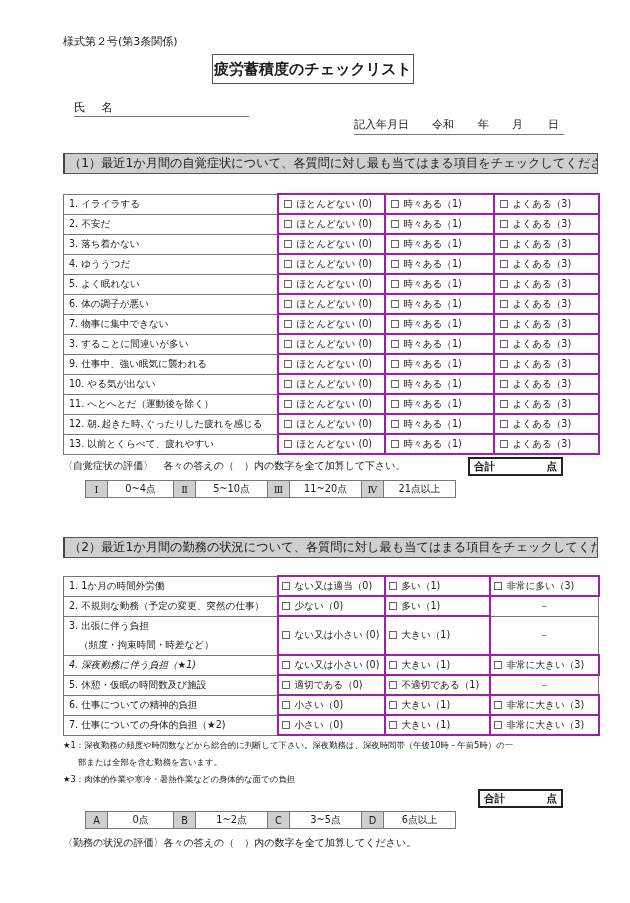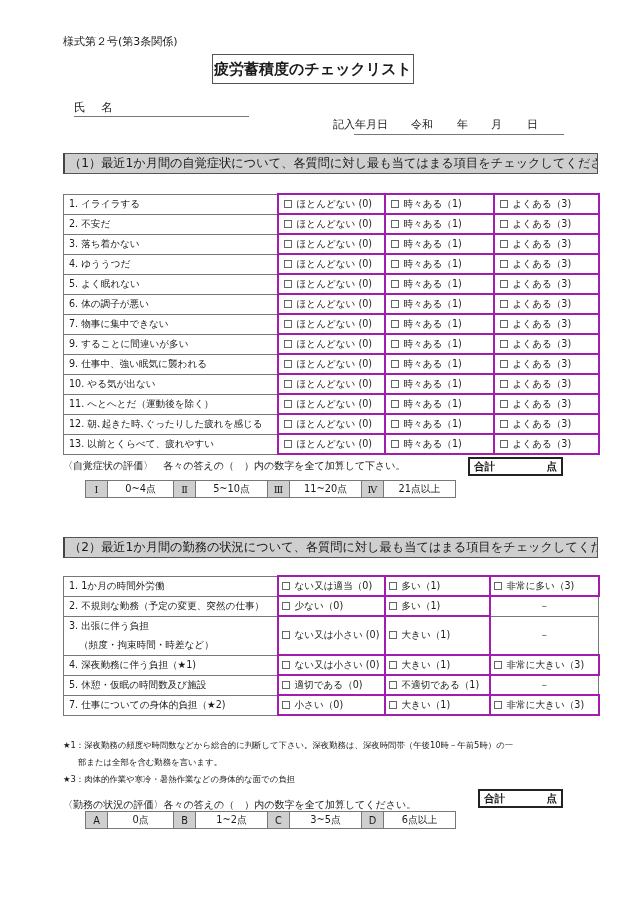--- a/index.html
+++ b/index.html
@@ -5,21 +5,21 @@
   html, body { margin:0; padding:0; background:#ffffff; }
   body { width:630px; height:903px; position:relative; overflow:hidden;
          font-family:"DejaVu Sans", "Liberation Sans", sans-serif; color:#1a1a1a; }
   .abs { position:absolute; }
   .form-no { left:63px; top:34px; font-size:11px; }
   .title-box { left:212px; top:54px; width:202px; height:30px; border:1px solid #555;
                box-sizing:border-box; font-size:15px; font-weight:bold; text-align:center;
                line-height:28px; letter-spacing:0px; }
   .name-label { left:74px; top:100px; font-size:11.5px; letter-spacing:6px; }
   .name-line { left:74px; top:116px; width:175px; height:0; border-top:1px solid #777; }
-  .date-row { left:333px; top:117px; width:210px; font-size:11px; display:flex; }
+  .date-row { left:354px; top:117px; width:210px; font-size:11px; display:flex; }
   .date-row span { display:inline-block; }
   .date-line { left:354px; top:134px; width:210px; border-top:1px solid #777; }
 
   .sec-head { left:63px; width:535px; height:21px; background:#cfcfcf; border:1px solid #555;
               border-left:2px solid #444; box-sizing:border-box; font-size:12.2px; line-height:19px;
               padding-left:4px; white-space:nowrap; overflow:hidden; }
 
   table.q { position:absolute; left:63px; border-collapse:collapse; table-layout:fixed; font-size:9.6px; }
   table.q td { border:1px solid #777; padding:0 0 0 5px; height:18px; white-space:nowrap; overflow:hidden; }
   table.q td.opt { border:2px solid #a21caf; padding-left:5px; }
@@ -100,21 +100,21 @@
         <td class="opt"><span class="cb"></span><span>時々ある（1)</span></td>
         <td class="opt"><span class="cb"></span><span>よくある（3)</span></td>
       </tr>
       <tr>
         <td style="height: 17.7px; margin-top: 8px;">7. 物事に集中できない</td>
         <td class="opt"><span class="cb"></span><span>ほとんどない (0)</span></td>
         <td class="opt"><span class="cb"></span><span>時々ある（1)</span></td>
         <td class="opt"><span class="cb"></span><span>よくある（3)</span></td>
       </tr>
       <tr>
-        <td style="height: 17.7px;">9. することに間違いが多い</td>
+        <td style="height: 17.7px;">3. することに間違いが多い</td>
         <td class="opt"><span class="cb"></span><span>ほとんどない (0)</span></td>
         <td class="opt"><span class="cb"></span><span>時々ある（1)</span></td>
         <td class="opt"><span class="cb"></span><span>よくある（3)</span></td>
       </tr>
       <tr>
         <td style="height: 17.7px;">9. 仕事中、強い眠気に襲われる</td>
         <td class="opt"><span class="cb"></span><span>ほとんどない (0)</span></td>
         <td class="opt"><span class="cb"></span><span>時々ある（1)</span></td>
         <td class="opt"><span class="cb"></span><span>よくある（3)</span></td>
       </tr>
@@ -205,51 +205,59 @@
       <tr>
         <td style="height: 38px;">
           <div>3. 出張に伴う負担</div>
           <div style="padding-left: 10px; margin-top: 6px;">（頻度・拘束時間・時差など）</div>
         </td>
         <td class="opt" style="padding-left: 3px;"><span class="cb"></span><span>ない又は小さい (0)</span></td>
         <td class="opt" style="padding-left: 3px;"><span class="cb"></span><span>大きい（1)</span></td>
         <td class="opt dash" style="border-color: rgb(119, 119, 119); border-width: 1px;">－</td>
       </tr>
       <tr>
-        <td style="height: 17.6px;">
+        <td style="height: 17.6px; font-style: italic;">
           <div>4. 深夜勤務に伴う負担（★1)</div>
         </td>
         <td class="opt" style="padding-left: 3px;"><span class="cb"></span><span>ない又は小さい (0)</span></td>
         <td class="opt" style="padding-left: 3px;"><span class="cb"></span><span>大きい（1)</span></td>
         <td class="opt" style="padding-left: 3px;"><span class="cb"></span><span>非常に大きい（3)</span></td>
       </tr>
       <tr>
         <td style="height: 17.6px;">
           <div>5. 休憩・仮眠の時間数及び施設</div>
         </td>
         <td class="opt" style="padding-left: 3px;"><span class="cb"></span><span>適切である（0)</span></td>
         <td class="opt" style="padding-left: 3px;"><span class="cb"></span><span>不適切である（1)</span></td>
         <td class="opt dash" style="border-color: rgb(119, 119, 119); border-width: 1px;">－</td>
       </tr>
       <tr>
         <td style="height: 17.6px;">
+          <div>6. 仕事についての精神的負担</div>
+        </td>
+        <td class="opt" style="padding-left: 3px;"><span class="cb"></span><span>小さい（0)</span></td>
+        <td class="opt" style="padding-left: 3px;"><span class="cb"></span><span>大きい（1)</span></td>
+        <td class="opt" style="padding-left: 3px;"><span class="cb"></span><span>非常に大きい（3)</span></td>
+      </tr>
+      <tr>
+        <td style="height: 17.6px;">
           <div>7. 仕事についての身体的負担（★2)</div>
         </td>
         <td class="opt" style="padding-left: 3px;"><span class="cb"></span><span>小さい（0)</span></td>
         <td class="opt" style="padding-left: 3px;"><span class="cb"></span><span>大きい（1)</span></td>
         <td class="opt" style="padding-left: 3px;"><span class="cb"></span><span>非常に大きい（3)</span></td>
       </tr>
     </tbody>
 </table>
 
 <div class="abs note" style="left:63px; top:740px;">★1：深夜勤務の頻度や時間数などから総合的に判断して下さい。深夜勤務は、深夜時間帯（午後10時－午前5時）の一</div>
 <div class="abs note" style="left:78px; top:757px;">部または全部を含む勤務を言います。</div>
 <div class="abs note" style="left:63px; top:774px;">★3：肉体的作業や寒冷・暑熱作業などの身体的な面での負担</div>
 
-<div class="abs eval-line" style="left:63px; top:798px;font-family:Liberation Serif, serif;">〈勤務の状況の評価〉各々の答えの（　）内の数字を全て加算してください。</div>
+<div class="abs eval-line" style="left:63px; top:836px;font-family:Liberation Serif, serif;">〈勤務の状況の評価〉各々の答えの（　）内の数字を全て加算してください。</div>
 <div class="abs total-box" style="left:478px; top:789px; width:85px;">
   <span>合計</span>
   <span>点</span>
 </div>
 
 <table class="scale" style="left:85px; top:811px; width:370px;">
   <colgroup>
     <col style="width:22px">
       <col style="width:66px">
     <col style="width:22px">

